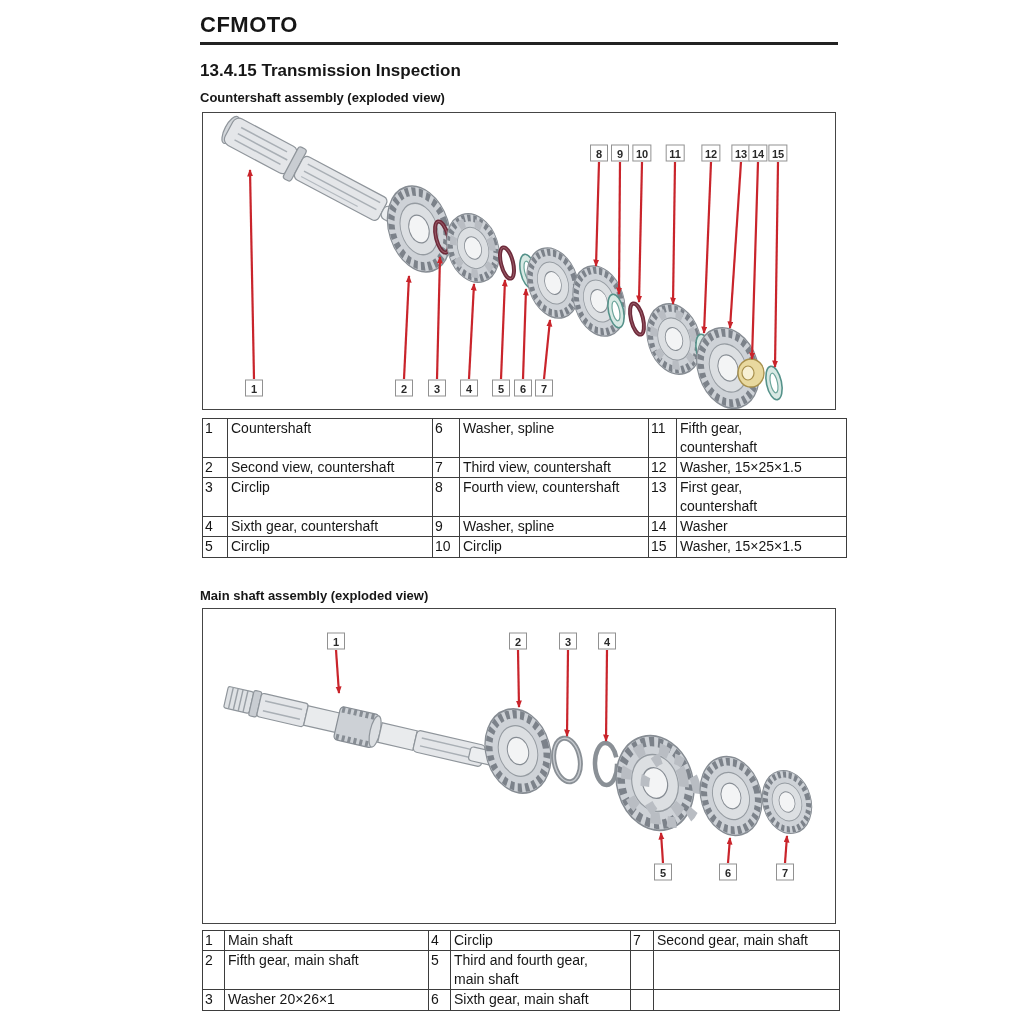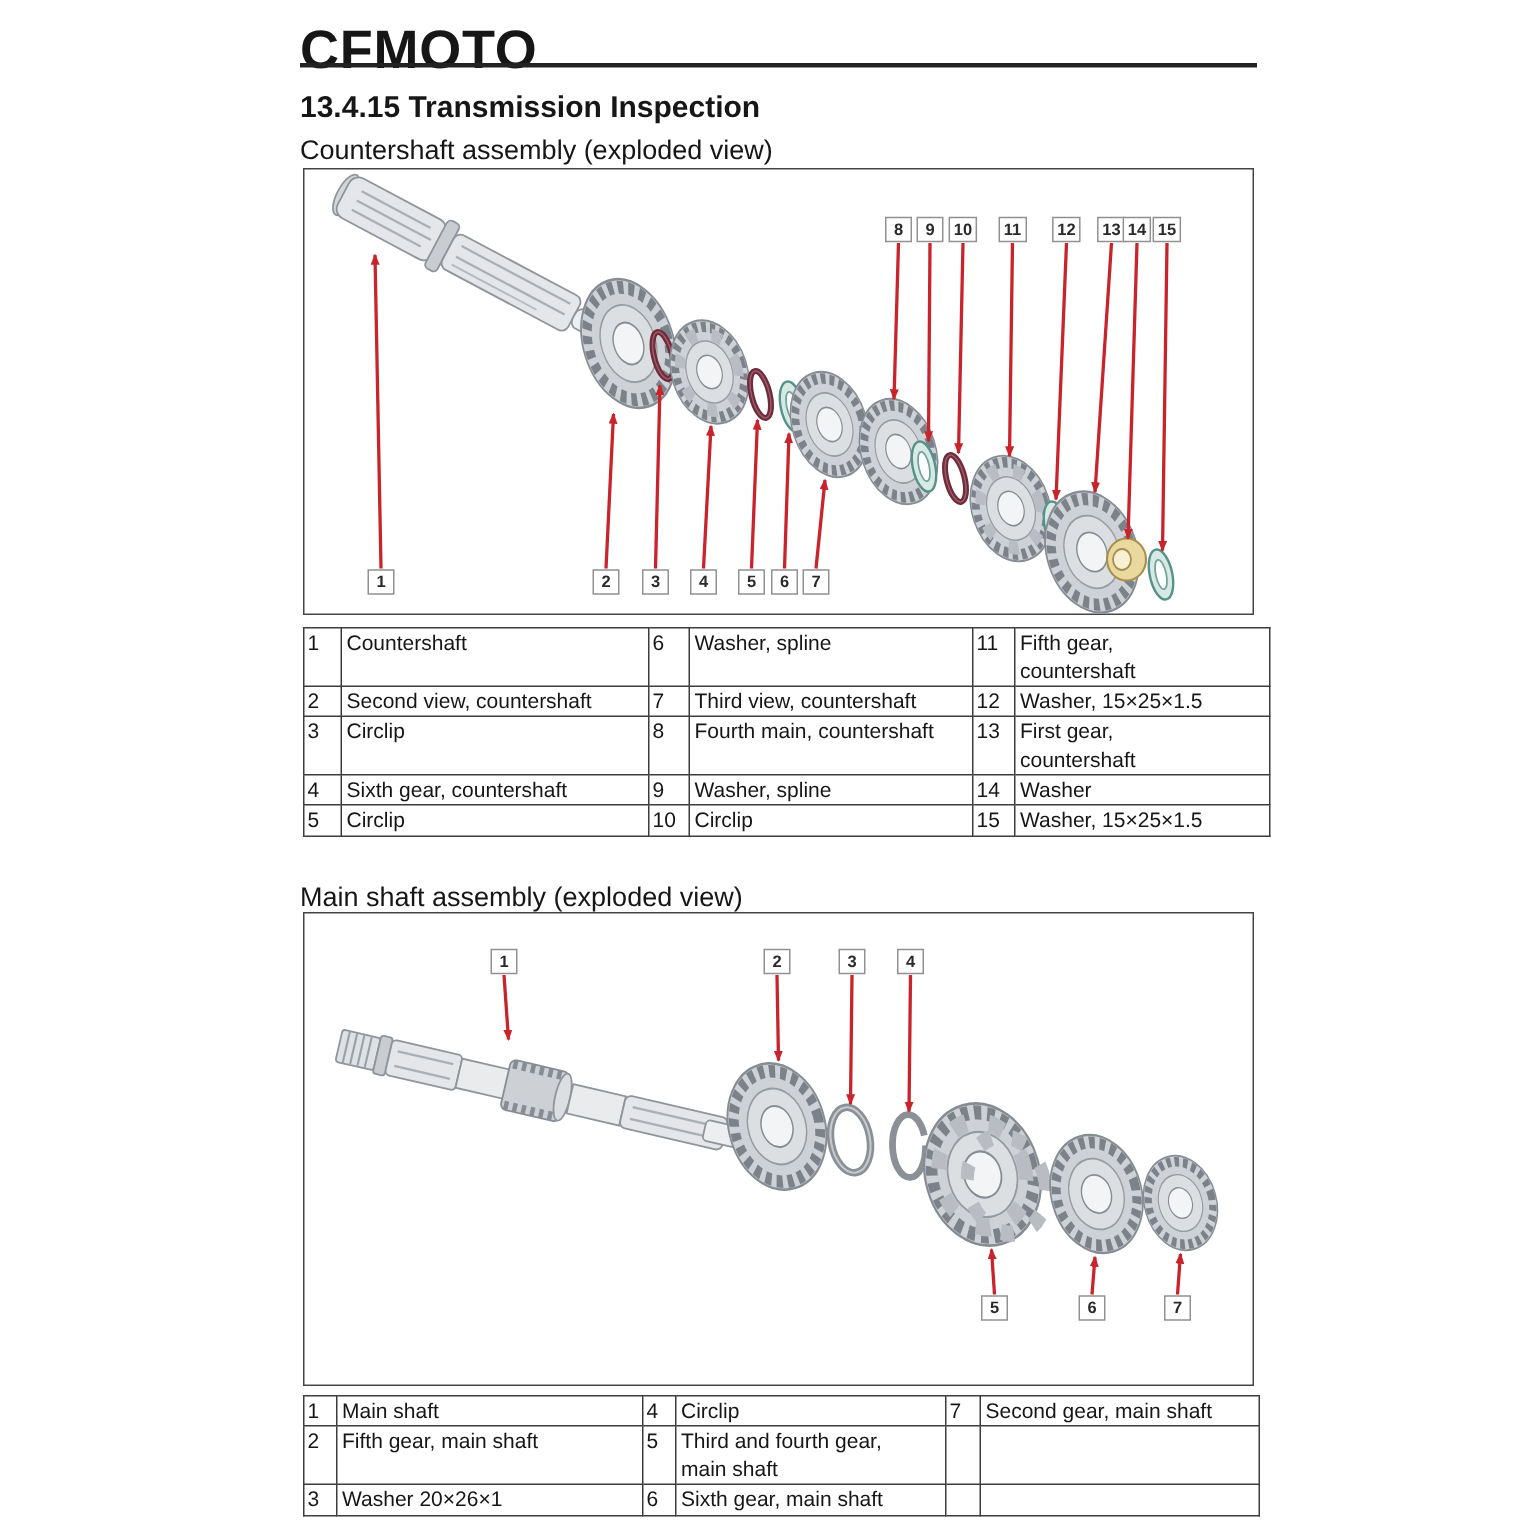--- a/index.html
+++ b/index.html
@@ -1,21 +1,21 @@
 <!DOCTYPE html>
 <html><head>
 <meta charset="utf-8">
 <style>
   html,body{margin:0;padding:0;background:#ffffff;width:1024px;height:1024px;overflow:hidden;
     font-family:"Liberation Sans",sans-serif;color:#161616;}
   .abs{position:absolute;}
-  .brand{left:200px;top:12px;font-size:36px;font-weight:bold;letter-spacing:.5px;}
+  .brand{left:200px;top:12px;font-size:22px;font-weight:bold;letter-spacing:.5px;}
   .brand-rule{left:200px;top:42px;width:638px;border-top:3px solid #222;}
-  .sec-title{left:200px;top:61px;font-size:20px;font-weight:bold;}
-  .sub-head{font-size:18px;font-weight:normal;}
+  .sec-title{left:200px;top:61px;font-size:17px;font-weight:bold;}
+  .sub-head{font-size:13px;font-weight:bold;}
   .dbox{border:1.6px solid #454545;background:#fff;}
   .callout{position:absolute;transform:translate(-50%,-50%);min-width:11px;height:15px;padding:0 2.5px;
     background:#fff;border:1px solid #919191;display:flex;align-items:center;justify-content:center;
     font-size:11px;font-weight:bold;color:#2a2a2a;z-index:3;}
   table{border-collapse:collapse;table-layout:fixed;font-size:14px;color:#161616;}
   td{border:1.4px solid #3d3d3d;padding:0 3px;vertical-align:top;line-height:19px;overflow:hidden;}
   td.pn{white-space:pre-line;margin-top:15px;}
   td.num{padding:0 1px 0 2px;}
   svg{display:block;}
 </style>
@@ -159,21 +159,21 @@
     <td class="pn">Second view, countershaft</td>
     <td class="num">7</td>
     <td class="pn">Third view, countershaft</td>
     <td class="num">12</td>
     <td class="pn">Washer, 15×25×1.5</td>
   </tr>
   <tr style="height:38px">
     <td class="num">3</td>
     <td class="pn">Circlip</td>
     <td class="num">8</td>
-    <td class="pn">Fourth main, countershaft</td>
+    <td class="pn">Fourth view, countershaft</td>
     <td class="num">13</td>
     <td class="pn">First gear,
 countershaft</td>
   </tr>
   <tr style="height:20px">
     <td class="num">4</td>
     <td class="pn">Sixth gear, countershaft</td>
     <td class="num">9</td>
     <td class="pn">Washer, spline</td>
     <td class="num">14</td>

